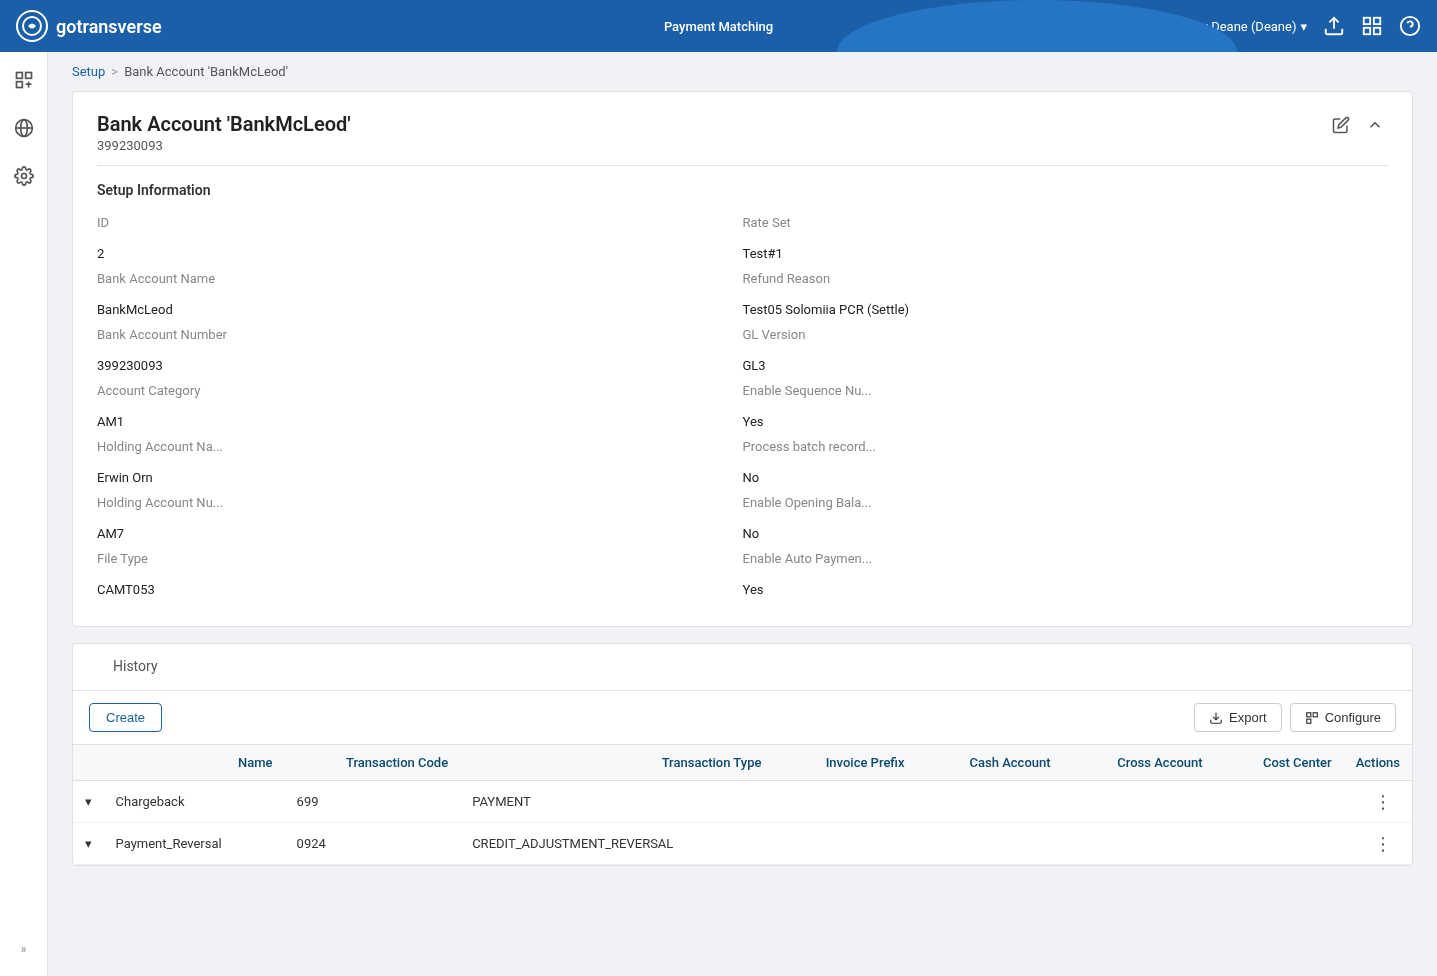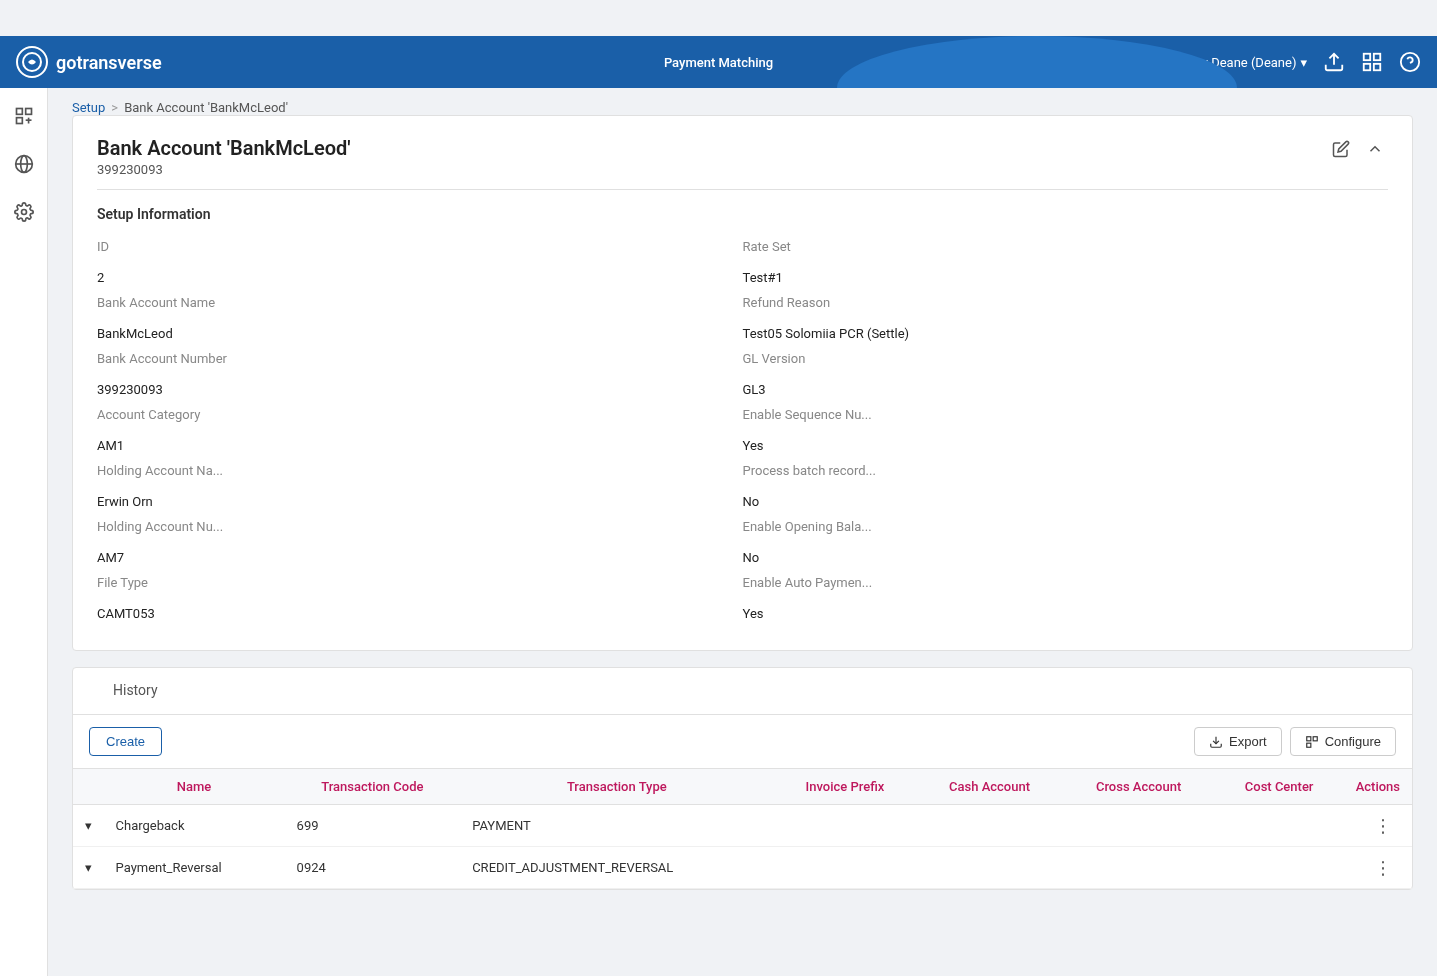--- a/index.html
+++ b/index.html
@@ -6,21 +6,20 @@
     body { font-family: -apple-system, BlinkMacSystemFont, 'Segoe UI', Roboto, sans-serif; font-size: 14px; color: #333; background: #f0f2f5; height: 976px; overflow: hidden; }
 
     
     .top-nav {
       background: #1a5fa8;
       height: 52px;
       display: flex;
       align-items: center;
       padding: 0 16px;
       position: relative;
-      margin-top: 36px;
     }
     .top-nav-logo {
       display: flex;
       align-items: center;
       gap: 8px;
       color: white;
       font-size: 18px;
       font-weight: 600;
     }
     .logo-icon {
@@ -113,20 +112,21 @@
     .main {
       flex: 1;
       overflow-y: auto;
       padding: 12px 24px;
     }
 
     
     .breadcrumb {
       font-size: 13px;
       color: #555;
+      margin-bottom: 12px;
       display: flex;
       align-items: flex-end;
       gap: 6px;
     }
     .breadcrumb-link {
       color: #1a5fa8;
       cursor: pointer;
       text-decoration: none;
     }
     .breadcrumb-sep { color: #999; }
@@ -241,23 +241,23 @@
     }
 
     
     .data-table {
       width: 100%;
       border-collapse: collapse;
       font-size: 13px;
     }
     .data-table th {
       background: #f7f8fa;
-      color: #be185d;
+      color: #0c4a6e;
       font-weight: 500;
-      text-align: center;
+      text-align: right;
       padding: 10px 12px;
       border-top: 1px solid #e0e0e0;
       border-bottom: 1px solid #e0e0e0;
     }
     .data-table td {
       padding: 10px 12px;
       border-bottom: 1px solid #f0f0f0;
       color: #333;
     }
     .chevron-cell {

